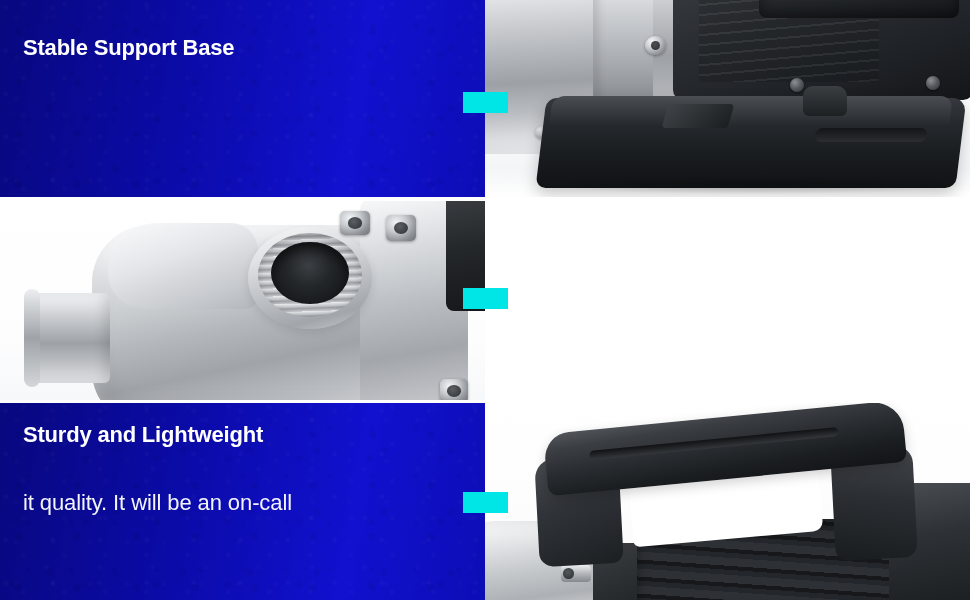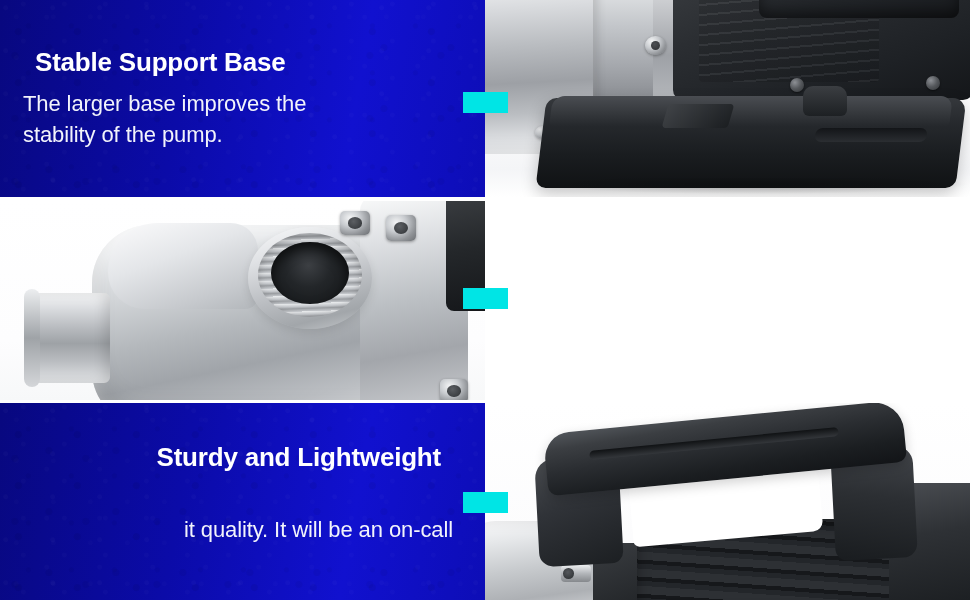--- a/index.html
+++ b/index.html
@@ -52,22 +52,22 @@
                      53px 49px, 71px 63px, 37px 41px, 43px 47px;
   }
 
   .panel-text {
     position: relative;
     z-index: 2;
     color: #ffffff;
   }
 
   .feature-title {
-    margin: 12px;
-    font-size: 26px;
+    margin: 0;
+    font-size: 22px;
     font-weight: bold;
     letter-spacing: -0.2px;
     line-height: 1.12;
     color: #ffffff;
   }
 
   .feature-desc {
     margin: 10px 0 0 0;
     font-size: 22px;
     font-weight: normal;
@@ -434,24 +434,20 @@
   }
 </style>
 </head>
 <body>
 
 <div id="infographic">
 
   <div class="panel blue-panel" style="left:0; top:0; width:485px; height:197px;">
     <div class="panel-text" style="position:absolute; left:23px; top:36px; width:400px;">
       <h2 class="feature-title">Stable Support Base</h2>
-      <p class="feature-desc">
-        <span>The larger base improves the</span><br>
-        <span>stability of the pump.</span>
-      </p>
     </div>
   </div>
 
   <div class="panel photo-panel" style="left:485px; top:0; width:485px; height:197px;">
     <div class="photo-inner">
       <div class="p1-bg"></div>
       <div class="p1-barrel"></div>
       <div class="p1-flange"></div>
       <div class="p1-flange-edge"></div>
       <div class="p1-motorblock"></div>
@@ -489,21 +485,21 @@
       <div class="p2-nut2"></div>
       <div class="p2-nut3"></div>
       <div class="p2-blackcap"></div>
     </div>
   </div>
 
 
   <div class="cyan-tab" style="left:463px; top:288px; background:#00e5e5;"></div>
 
   <div class="panel blue-panel" style="left:0; top:403px; width:485px; height:197px;">
-    <div class="panel-text" style="position:absolute; left:23px; top:28px; width:430px;text-align:right;">
+    <div class="panel-text" style="position:absolute; left:23px; top:20px; width:430px;">
       <h2 class="feature-title">Sturdy and Lightweight</h2>
       <p class="feature-desc">
         <br>
         <span>it quality. It will be an on-call</span><br>
       </p>
     </div>
   </div>
 
   <div class="panel photo-panel" style="left:485px; top:403px; width:485px; height:197px;">
     <div class="photo-inner">

